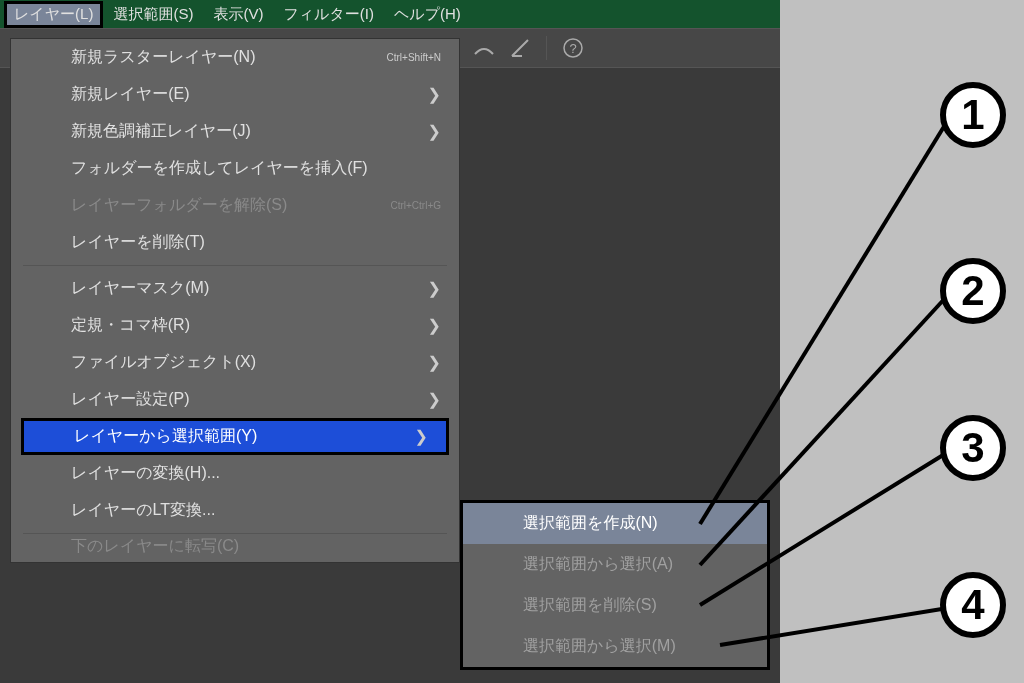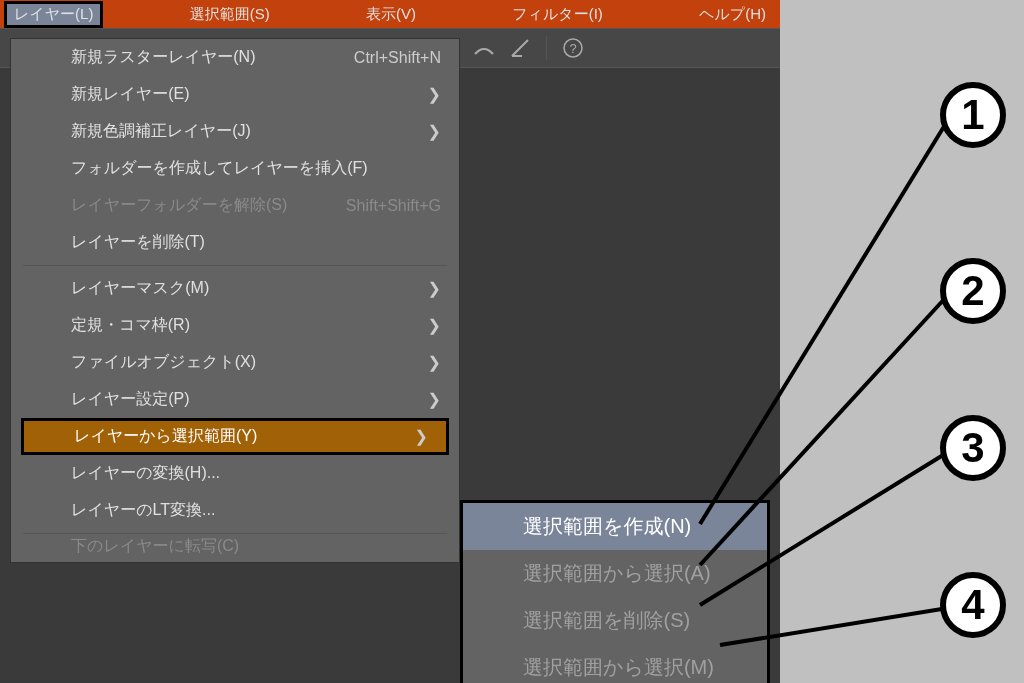--- a/index.html
+++ b/index.html
@@ -14,26 +14,25 @@
     }
     .app-area {
       position: absolute;
       left: 0;
       top: 0;
       width: 780px;
       height: 683px;
       background: #474747;
     }
     .menu-bar {
-      background: #c2410c;
+      background: #14532d;
       height: 28px;
       display: flex;
       align-items: center;
       padding: 4px 4px;
-      justify-content: space-between;
     }
     .menu-bar-item {
       color: #e0e0e0;
       padding: 4px 10px;
       cursor: pointer;
       font-size: 15px;
     }
     .menu-bar-item.active {
       background: #7a8599;
       border: 3px solid #000;
@@ -78,30 +77,30 @@
       cursor: pointer;
       font-size: 16px;
       position: relative;
     }
     .menu-item.disabled {
       color: #8a8a8a;
     }
     .menu-item .shortcut {
       margin-left: auto;
       color: #ccc;
-      font-size: 16px;
+      font-size: 10px;
     }
     .menu-item.disabled .shortcut { color: #8a8a8a; }
     .menu-item .chevron {
       position: absolute;
       right: 18px;
       color: #ccc;
     }
     .menu-item.highlighted {
-      background: #a16207;
+      background: #1d4ed8;
       color: #fff;
     }
     .menu-item.boxed {
       margin: 0 10px;
       border: 3px solid #000;
       padding: 5px 18px 5px 50px;
     }
     .menu-separator {
       height: 1px;
       background: #555;
@@ -112,21 +111,21 @@
       left: 460px;
       top: 500px;
       width: 310px;
       background: #636363;
       border: 3px solid #000;
       z-index: 11;
     }
     .submenu-item {
       padding: 10px 12px 10px 60px;
       color: #a0a0a0;
-      font-size: 20px;
+      font-size: 16px;
       cursor: pointer;
       position: relative;
     }
     .submenu-item.highlighted {
       background: #7a8599;
       color: #fff;
     }
     .callout-circle {
       position: absolute;
       width: 66px;
@@ -187,21 +186,21 @@
   </div>
   <div class="menu-item">
     <span>新規色調補正レイヤー(J)</span>
     <span class="chevron">❯</span>
   </div>
   <div class="menu-item">
     <span>フォルダーを作成してレイヤーを挿入(F)</span>
   </div>
   <div class="menu-item disabled">
     <span>レイヤーフォルダーを解除(S)</span>
-    <span class="shortcut">Shift+Shift+G</span>
+    <span class="shortcut">Ctrl+Ctrl+G</span>
   </div>
   <div class="menu-item">
     <span>レイヤーを削除(T)</span>
   </div>
   <div class="menu-separator"></div>
   <div class="menu-item">
     <span>レイヤーマスク(M)</span>
     <span class="chevron">❯</span>
   </div>
   <div class="menu-item">

